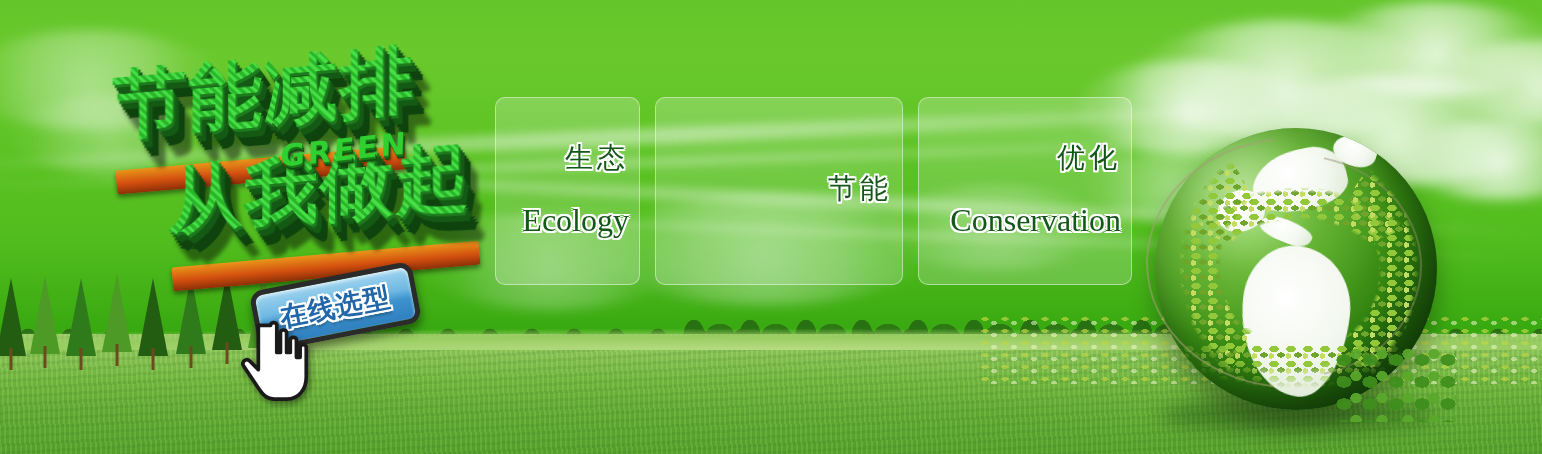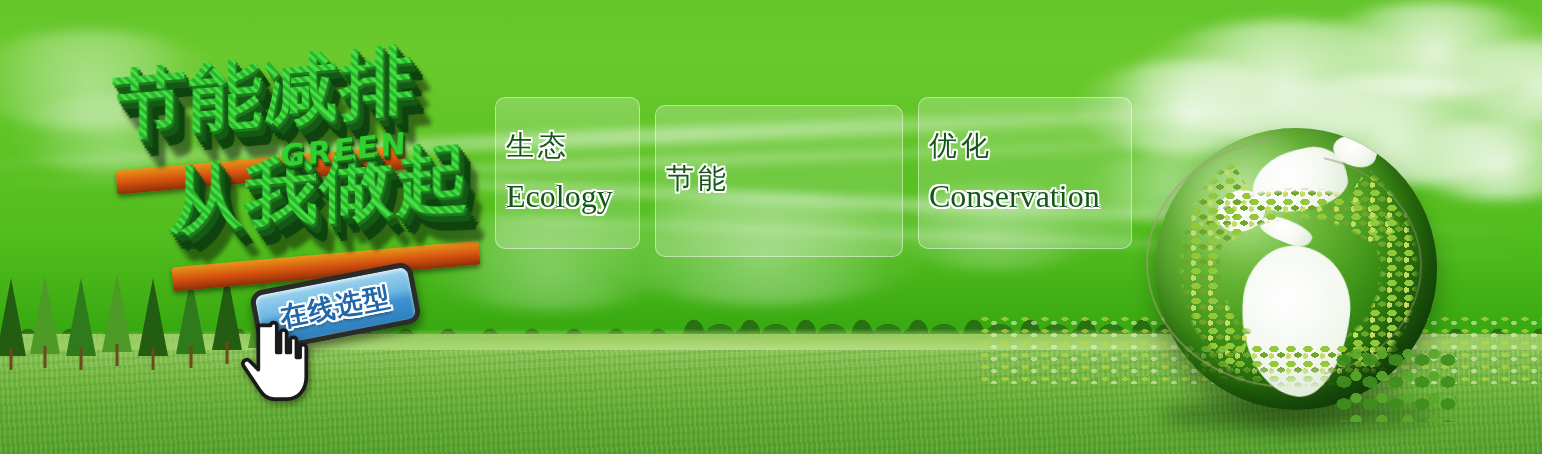--- a/index.html
+++ b/index.html
@@ -194,33 +194,33 @@
       0 4px 3px rgba(0,0,0,.35);
   }
   .cursor-hand {
     position:absolute; left:238px; top:318px; width:80px; height:86px;
     filter: drop-shadow(2px 3px 3px rgba(0,0,0,.45));
   }
 
   
   .cards { position:absolute; left:495px; top:97px; display:flex; gap:15px; }
   .card {
-    width:145px; height:152px;
+    width:145px; height:188px;
     border-radius:10px;
     border:1px solid rgba(255,255,255,.45);
     background: linear-gradient(180deg,
         rgba(255,255,255,.22) 0%,
         rgba(255,255,255,.14) 45%,
         rgba(255,255,255,.20) 100%);
     display:flex; flex-direction:column;
-    align-items:flex-start; justify-content:space-evenly;
+    align-items:flex-end; justify-content:space-evenly;
     padding:16px 10px 20px;
     cursor:pointer;
   }
-  .card.wide   { width:248px;margin-top:8px; }
+  .card.wide   { width:248px; }
   .card.wide2  { width:214px; }
 
   .card-cn {
     font-family:"DejaVu Sans","Liberation Sans",sans-serif;
     font-size:28px; font-weight:normal; letter-spacing:4px;
     color:#15571a;
     text-shadow:
       -1.6px -1.6px 0 #fff, 1.6px -1.6px 0 #fff,
       -1.6px 1.6px 0 #fff, 1.6px 1.6px 0 #fff,
       0 -1.8px 0 #fff, 0 1.8px 0 #fff, -1.8px 0 0 #fff, 1.8px 0 0 #fff;

